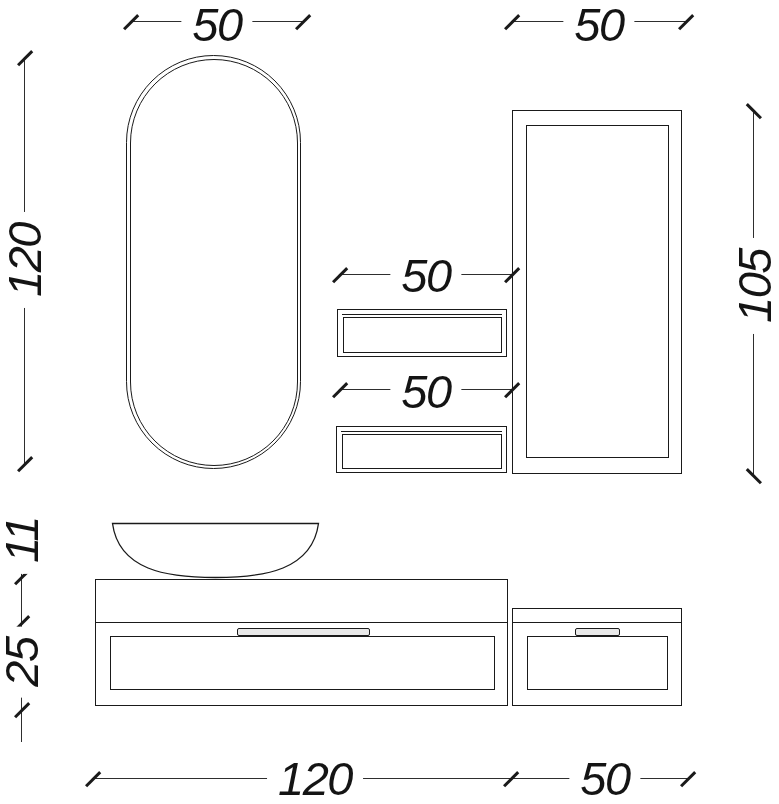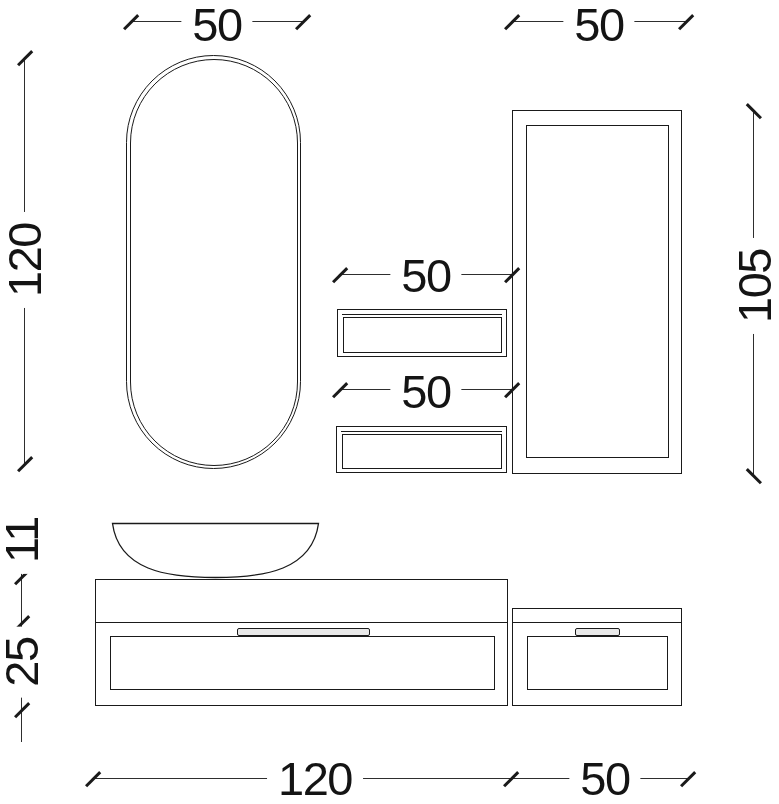--- a/index.html
+++ b/index.html
@@ -1,18 +1,18 @@
 <!DOCTYPE html>
 <html><head>
 <meta charset="utf-8">
 <style>
   html,body{margin:0;padding:0;background:#fff;}
   .canvas{
     position:relative;width:779px;height:804px;background:#fff;
-    font-family:"Liberation Sans",sans-serif;overflow:hidden;
+    font-family:"Liberation Sans",sans-serif;overflow:hidden;font-style:italic;
   }
   
   .obj{position:absolute;border:1.5px solid #1a1a1a;background:#fff;box-sizing:border-box;}
   .mirror{left:126px;top:55px;width:175px;height:414px;border-radius:88px;}
   .mirror-inner{position:absolute;left:2.5px;right:2.5px;top:2.5px;bottom:2.5px;
     border:1px solid #1a1a1a;border-radius:85px;}
   .tall-cab{left:512px;top:110px;width:170px;height:364px;}
   .tall-cab-door{position:absolute;left:13px;right:12px;top:14px;bottom:15px;border:1.2px solid #1a1a1a;}
   .shelf1{left:337px;top:309px;width:170px;height:48px;}
   .shelf2{left:336px;top:426px;width:171px;height:47px;}

